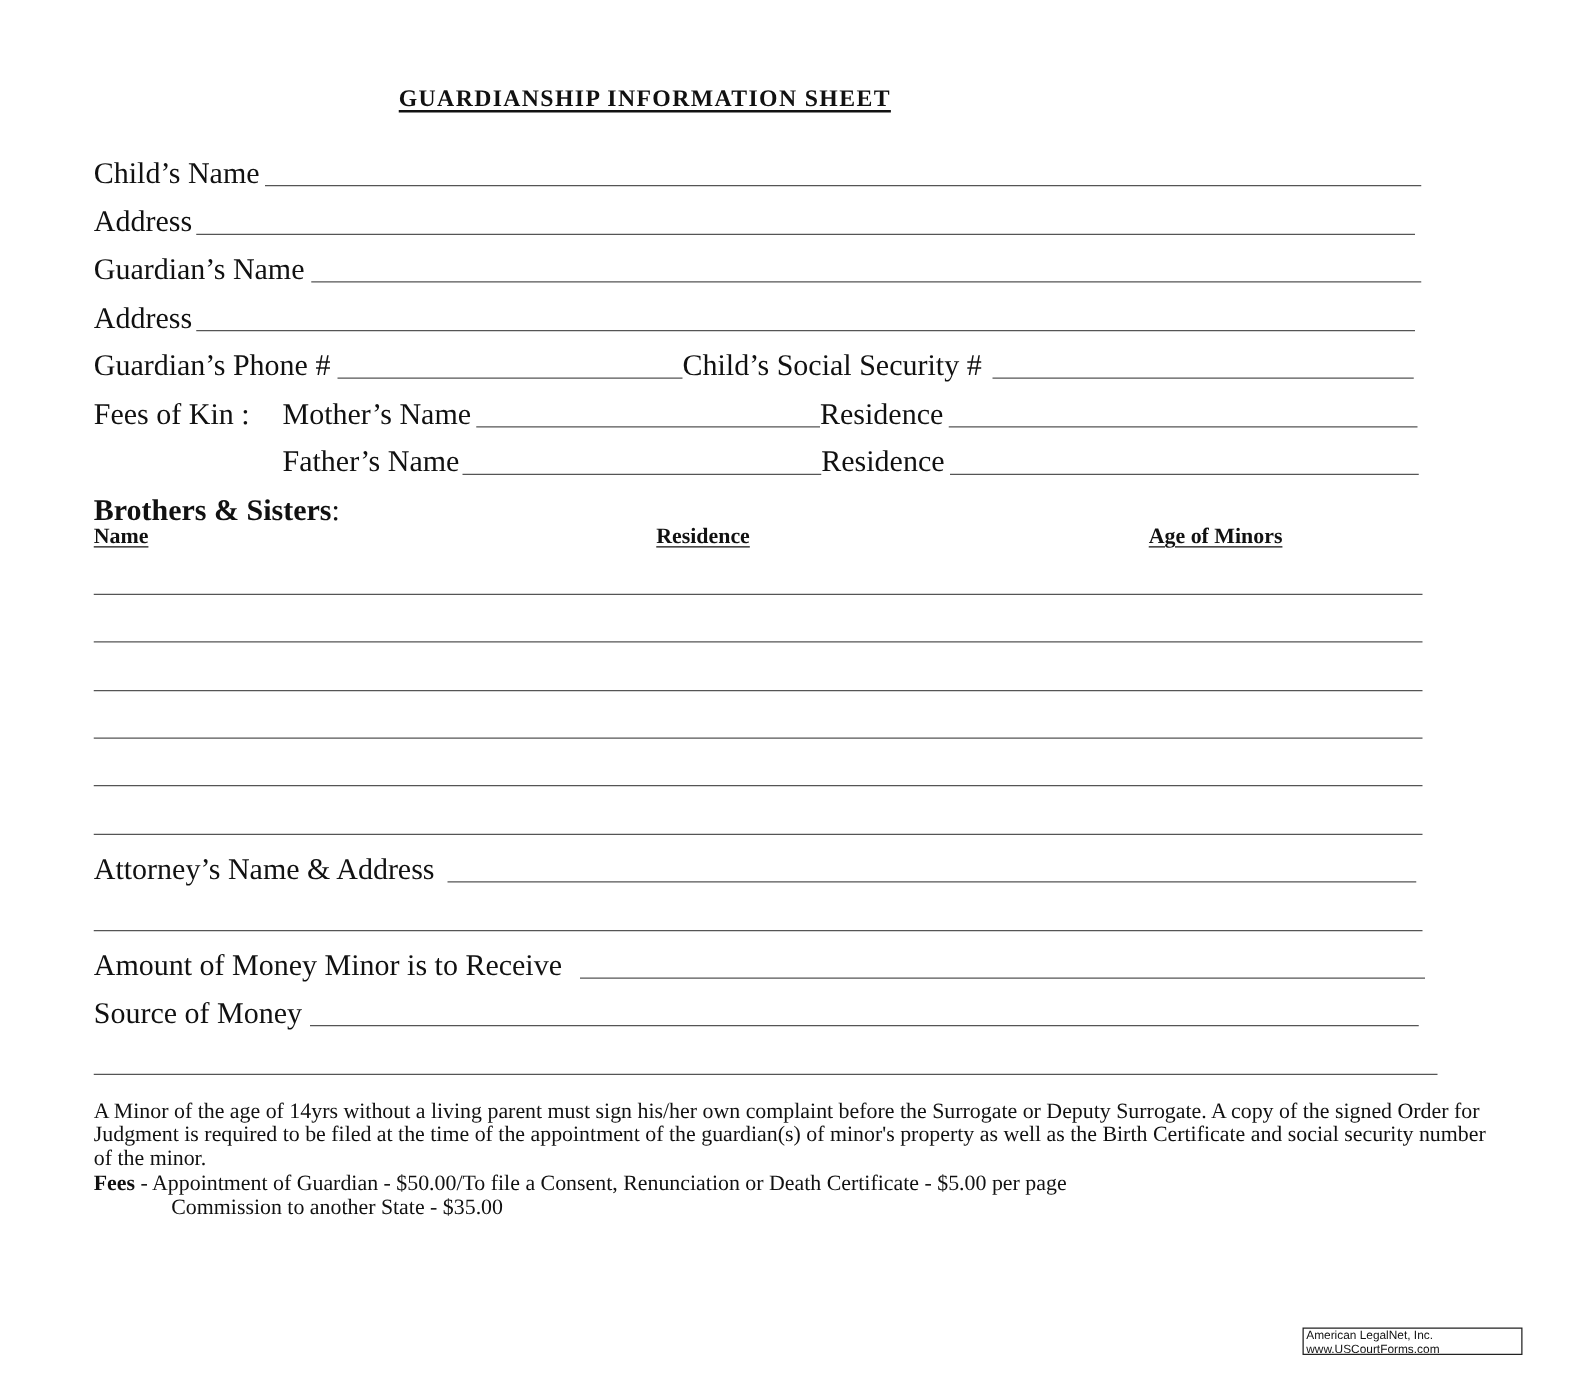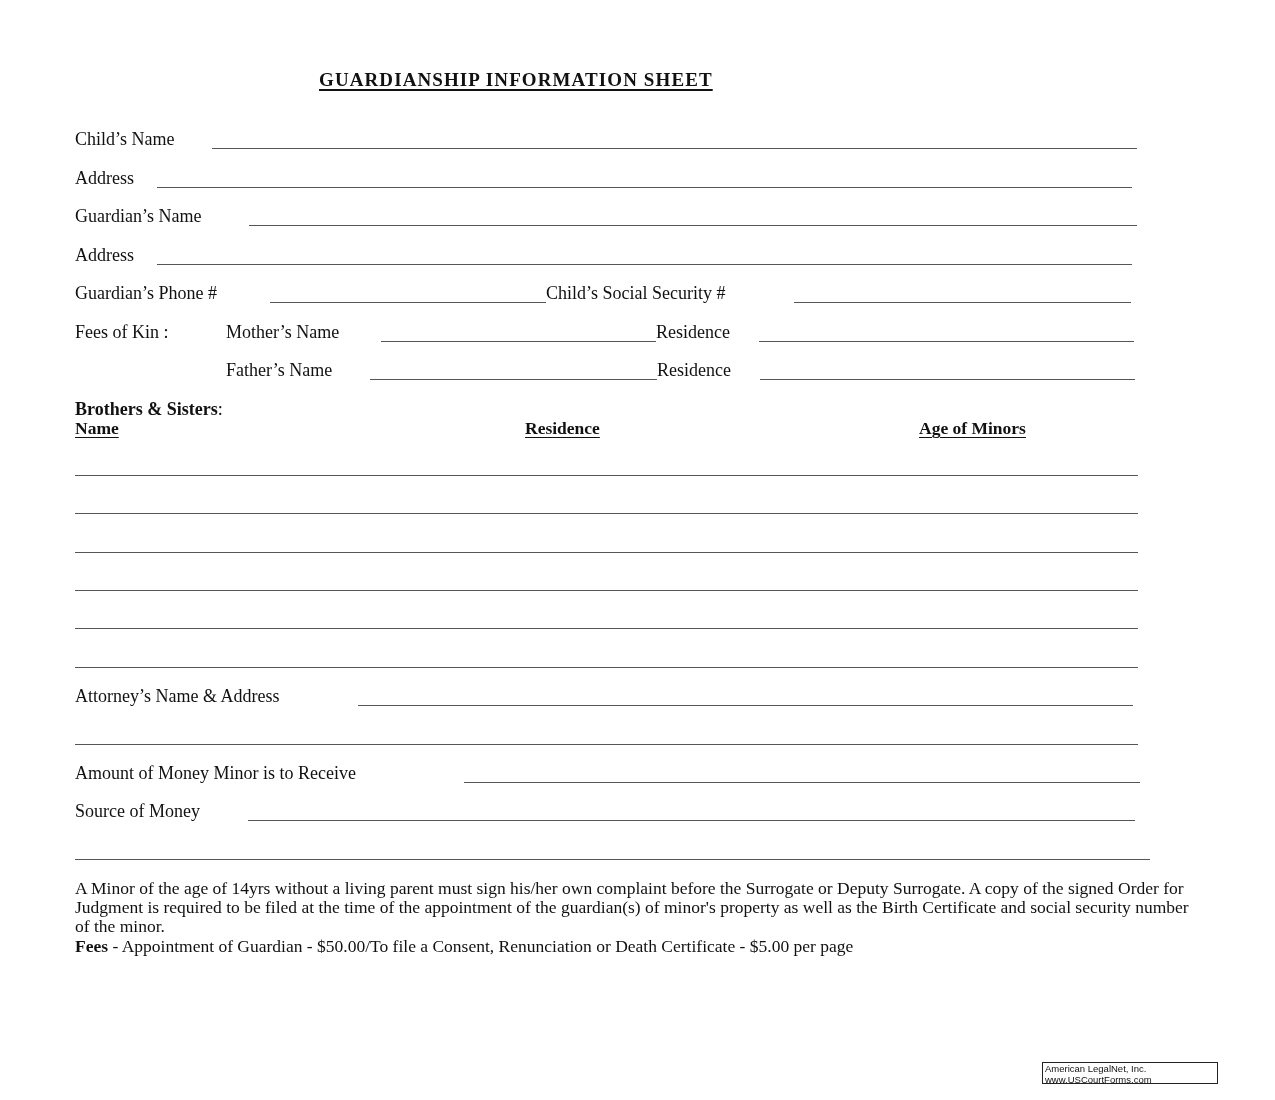--- a/index.html
+++ b/index.html
@@ -1,21 +1,21 @@
 <!DOCTYPE html>
 <html><head>
   <meta charset="utf-8">
   <style>
     html, body { margin: 0; padding: 0; background: #ffffff; }
     body { width: 1275px; height: 1100px; position: relative; overflow: hidden;
       font-family: "Liberation Serif", "DejaVu Serif", serif; color: #111; }
     .abs { position: absolute; white-space: nowrap; }
     .title { left: 319px; top: 69px; font-size: 19px; font-weight: bold; letter-spacing: 1.1px;
       text-decoration: underline; text-underline-offset: 3px; text-decoration-thickness: 2px; }
-    .lbl { font-size: 18px; line-height: 20px; }
+    .lbl { font-size: 24px; line-height: 20px; }
     .line { position: absolute; height: 0; border-top: 1.3px solid #555; }
     .bold { font-weight: bold; }
     .hdr { font-size: 17.5px; font-weight: bold; text-decoration: underline; text-underline-offset: 3px; }
     .para { left: 75px; width: 1130px; font-size: 17.5px; line-height: 19.2px; white-space: normal; }
     .notice { font-weight: bold; text-decoration: underline; text-underline-offset: 2px; letter-spacing: 0.2px; }
     .footer-box { left: 1042px; top: 1062px; width: 176px; height: 22px; border: 1px solid #222;
       font-family: "Liberation Sans", "DejaVu Sans", sans-serif; font-size: 9.5px; line-height: 10.5px;
       padding: 1px 2px; box-sizing: border-box; }
   </style>
 </head>
@@ -72,20 +72,21 @@
   <div class="abs lbl" style="left:75px;top:763px">Amount of Money Minor is to Receive</div>
   <div class="line" style="left:464px;top:782px;width:676px"></div>
 
   <div class="abs lbl" style="left:75px;top:801px">Source of Money</div>
   <div class="line" style="left:248px;top:820px;width:887px"></div>
   <div class="line" style="left:75px;top:859px;width:1075px"></div>
 
   <div class="abs para" style="top:879px">
     <div>A Minor of the age of 14yrs without a living parent must sign his/her own complaint before the Surrogate or Deputy Surrogate. A copy of the signed Order for Judgment is required to be filed at the time of the appointment of the guardian(s) of minor's property as well as the Birth Certificate and social security number of the minor.</div>
     <div><span class="bold">Fees</span><span> - Appointment of Guardian - $50.00/To file a Consent, Renunciation or Death Certificate - $5.00 per page</span></div>
+    <div style="padding-left:62px">Commission to another State - $35.00</div>
   </div>
 
   <div class="abs footer-box">
     <div>American LegalNet, Inc.</div>
     <div>www.USCourtForms.com</div>
   </div>
 
 </div>
 
 </body></html>

